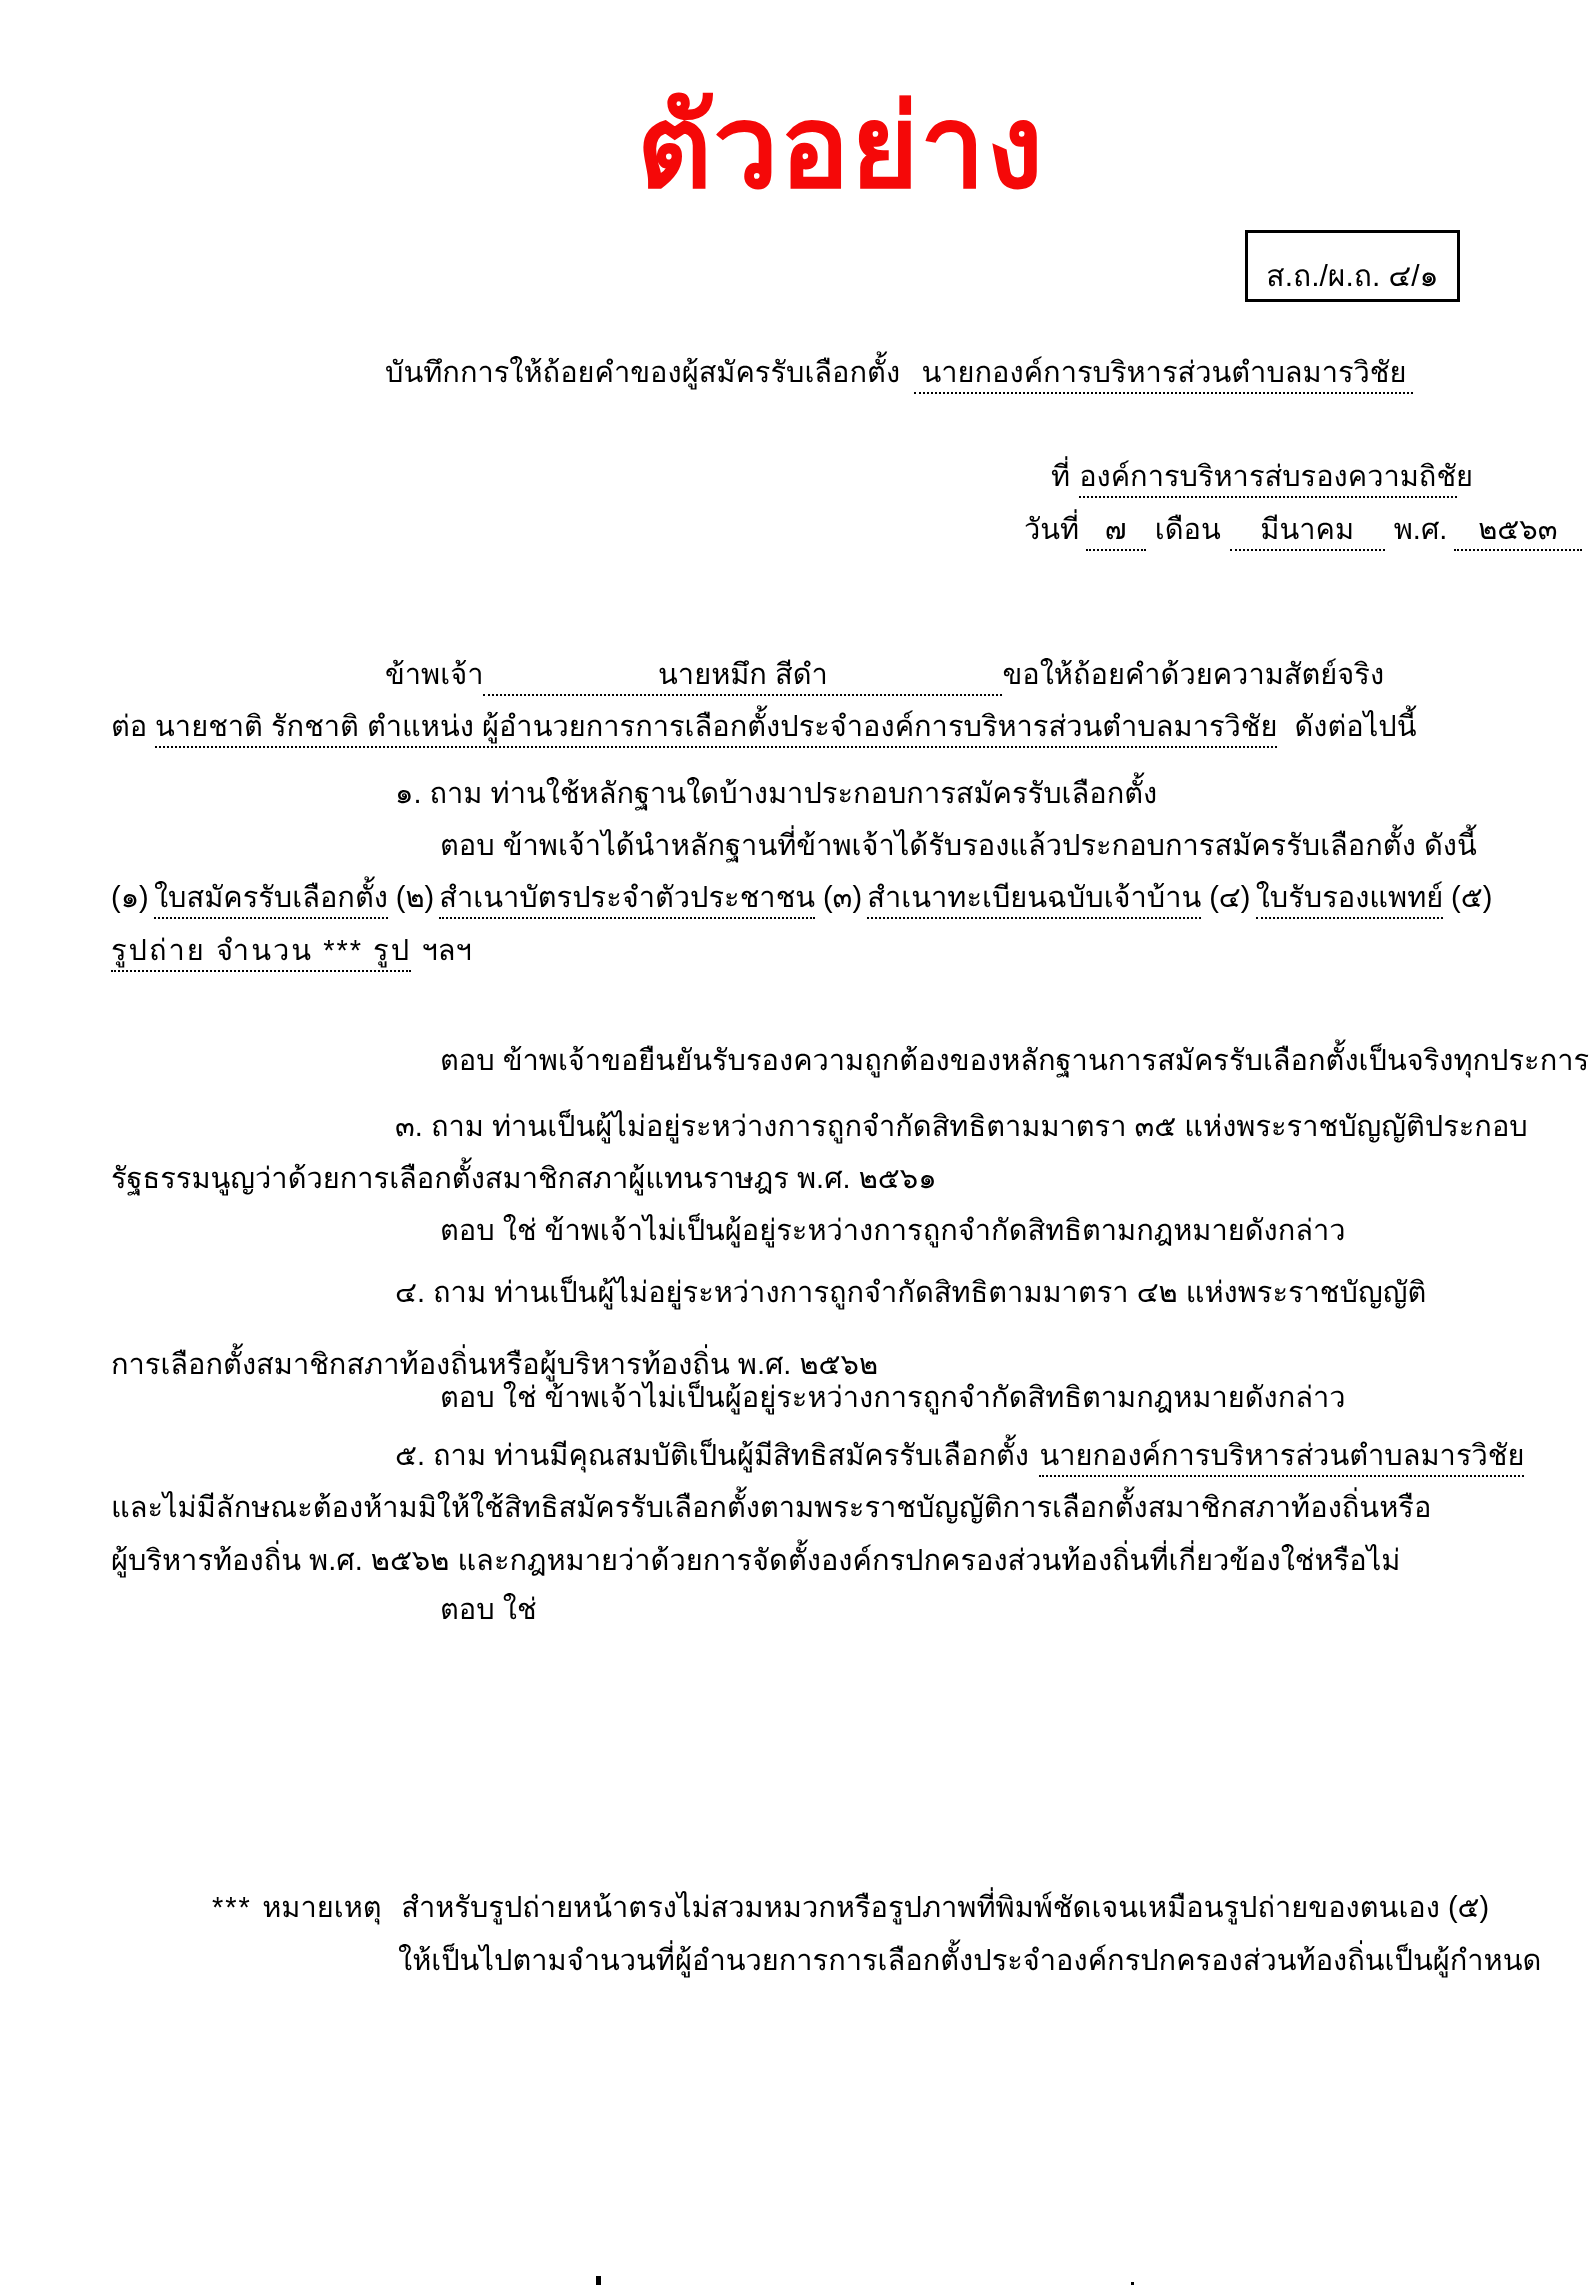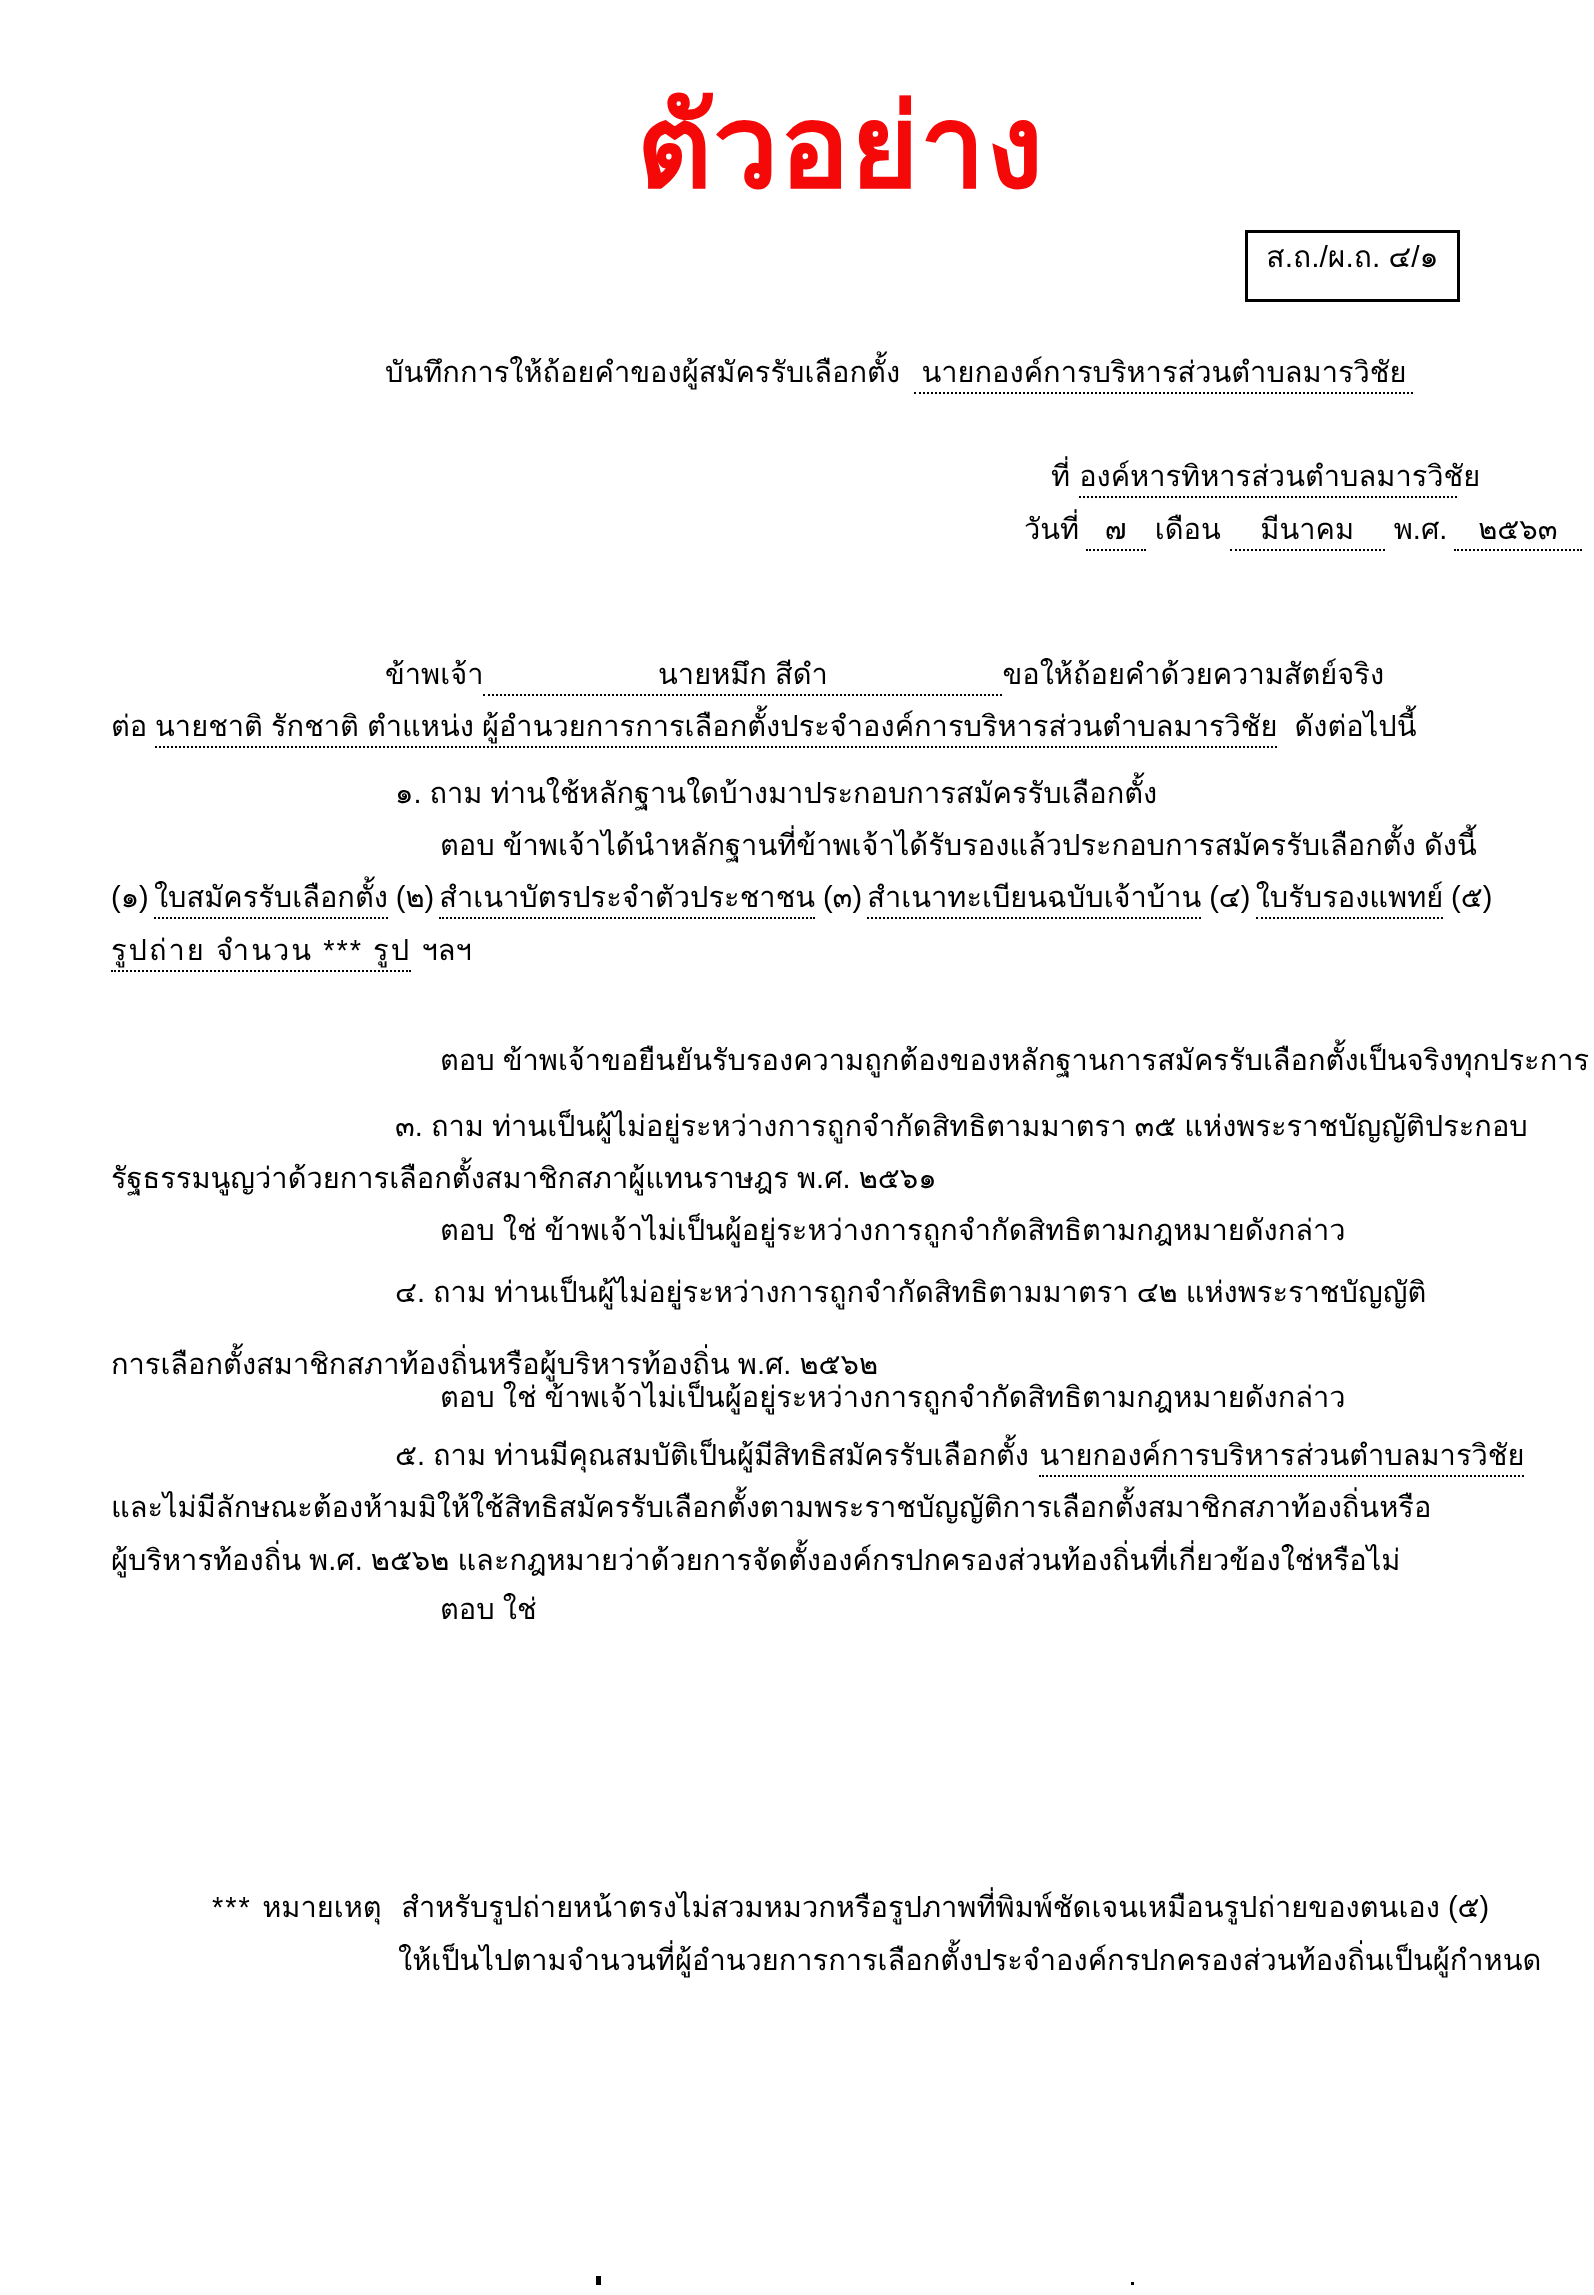--- a/index.html
+++ b/index.html
@@ -18,21 +18,21 @@
     padding-left:86px; box-sizing:border-box;
     text-align:center;
     font-size:116px; line-height:140px; font-weight:bold;
     letter-spacing:1.3px;
   }
   
   .form-code-box {
     position:absolute; top:230px; left:1245px;
     width:215px; height:72px; box-sizing:border-box;
     border:3.9px solid #000;
-    display:flex; align-items:flex-start; justify-content:center;
+    display:flex; align-items:flex-end; justify-content:center;
     font-size:30px;
   }
   
   .line {
     position:absolute;
     font-size:29px; line-height:47px;
     white-space:nowrap;
   }
   .u, .blank {
     display:inline-block;
@@ -54,21 +54,21 @@
 
   <div class="form-code-box">
     <span>ส.ถ./ผ.ถ. ๔/๑</span>
   </div>
 
   <div class="line" style="left:385px; top:349px;">
     <span>บันทึกการให้ถ้อยคำของผู้สมัครรับเลือกตั้ง</span><span class="sp"></span><span class="blank" style="width:499px;">นายกองค์การบริหารส่วนตำบลมารวิชัย</span>
   </div>
 
   <div class="line" style="left:1051px; top:453px;">
-    <span>ที่</span><span class="sp" style="width:9px;"></span><span class="blank" style="width:378px;">องค์หารทิหารส่วนตำบลมารวิชัย</span>
+    <span>ที่</span><span class="sp" style="width:9px;"></span><span class="blank" style="width:378px;">องค์การบริหารส่บรองความถิชัย</span>
   </div>
 
   <div class="line" style="left:1024px; top:506px;">
     <span>วันที่</span><span class="sp" style="width:6.5px;"></span><span class="blank" style="width:60px;">๗</span><span class="sp" style="width:9px;"></span><span>เดือน</span><span class="sp" style="width:9px;"></span><span class="blank" style="width:155px;">มีนาคม</span><span class="sp" style="width:9px;"></span><span>พ.ศ.</span><span class="sp" style="width:6.5px;"></span><span class="blank" style="width:128px;">๒๕๖๓</span>
   </div>
 
   <div class="line" style="left:385px; top:651px;">
     <span>ข้าพเจ้า</span><span class="blank" style="width:519px;">นายหมึก  สีดำ</span><span>ขอให้ถ้อยคำด้วยความสัตย์จริง</span>
   </div>
   <div class="line" style="left:111px; top:703px;">

